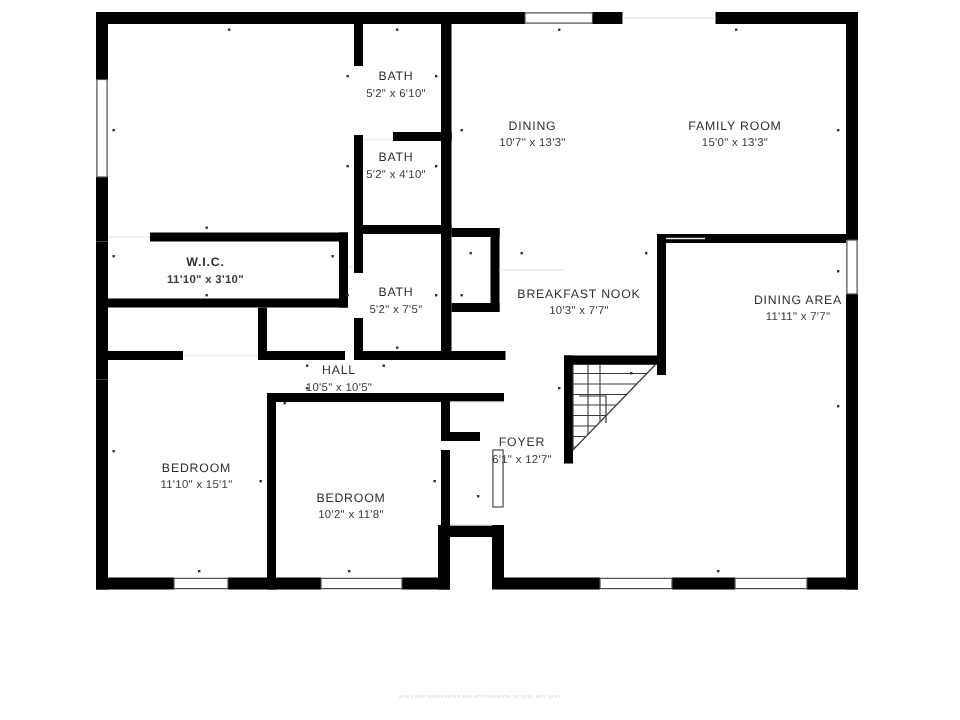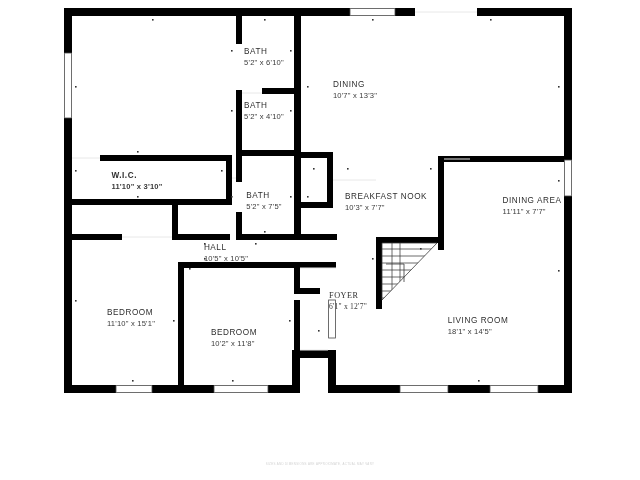--- a/index.html
+++ b/index.html
@@ -22,21 +22,21 @@
     background: #ffffff;
   }
   #plan-svg {
     position: absolute;
     left: 0; top: 0;
     width: 640px;
     height: 480px;
   }
   .room-label {
     position: absolute;
-    text-align: left;
+    text-align: center;
     color: #2b2b2b;
     font-family: "Liberation Sans", sans-serif;
     line-height: 1.25;
     white-space: nowrap;
     transform: translate(-50%, -50%);
     letter-spacing: 0.3px;
     pointer-events: none;
   }
   .room-name {
     display: block;
@@ -251,20 +251,24 @@
   <div class="room-label" style="left:264px; top:201px;">
     <span class="room-name">BATH</span>
     <span class="room-dims">5'2" x 7'5"</span>
   </div>
 
   <div class="room-label" style="left:355px; top:90px;">
     <span class="room-name">DINING</span>
     <span class="room-dims">10'7" x 13'3"</span>
   </div>
 
+  <div class="room-label" style="left:490px; top:90px;">
+    <span class="room-name">FAMILY ROOM</span>
+    <span class="room-dims">15'0" x 13'3"</span>
+  </div>
 
   <div class="room-label" style="left:137px; top:181px;font-weight:bold;">
     <span class="room-name">W.I.C.</span>
     <span class="room-dims">11'10" x 3'10"</span>
   </div>
 
   <div class="room-label" style="left:386px; top:202px;">
     <span class="room-name">BREAKFAST NOOK</span>
     <span class="room-dims">10'3" x 7'7"</span>
   </div>
@@ -282,25 +286,21 @@
   <div class="room-label" style="left:131px; top:318px;">
     <span class="room-name">BEDROOM</span>
     <span class="room-dims">11'10" x 15'1"</span>
   </div>
 
   <div class="room-label" style="left:234px; top:338px;">
     <span class="room-name">BEDROOM</span>
     <span class="room-dims">10'2" x 11'8"</span>
   </div>
 
-  <div class="room-label" style="left:348px; top:301px;font-family:Liberation Serif, serif;">
+  <div class="room-label" style="left:348px; top:301px;">
     <span class="room-name">FOYER</span>
     <span class="room-dims">6'1" x 12'7"</span>
   </div>
 
-  <div class="room-label" style="left:478px; top:326px;">
-    <span class="room-name">LIVING ROOM</span>
-    <span class="room-dims">18'1" x 14'5"</span>
-  </div>
 
   <div id="disclaimer">SIZES AND DIMENSIONS ARE APPROXIMATE, ACTUAL MAY VARY</div>
 
 </div>
 
 </body></html>

